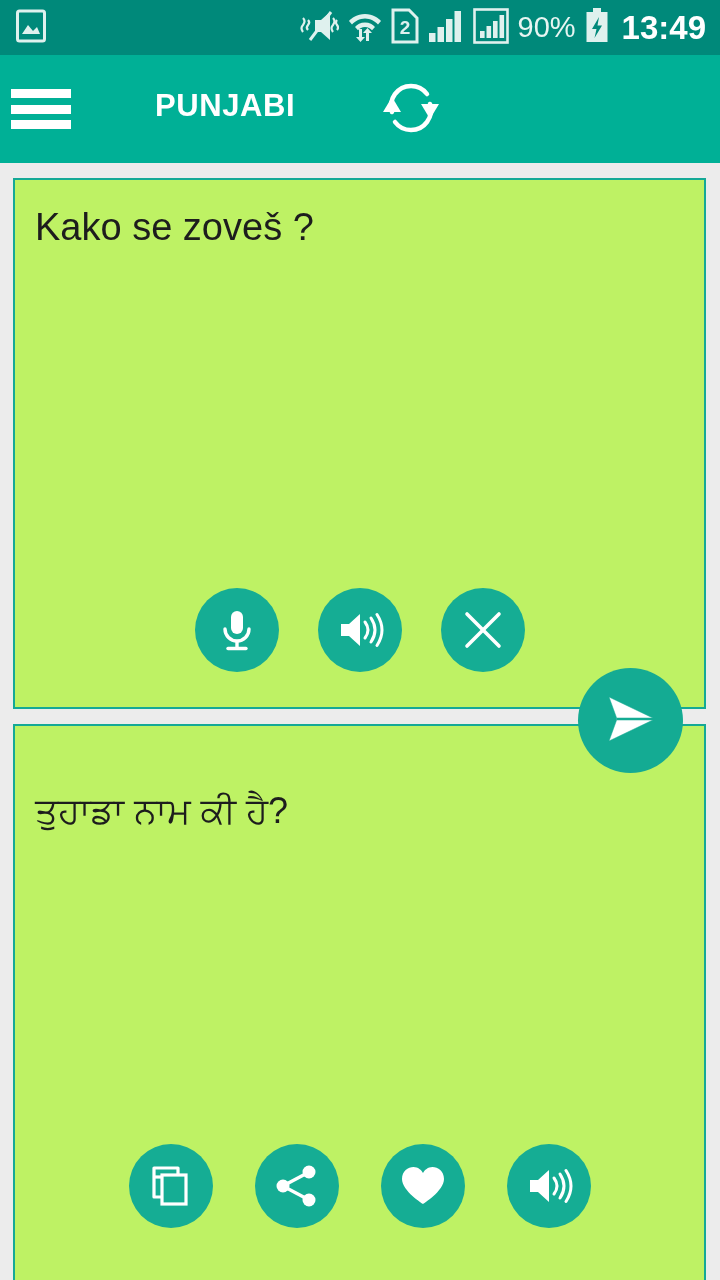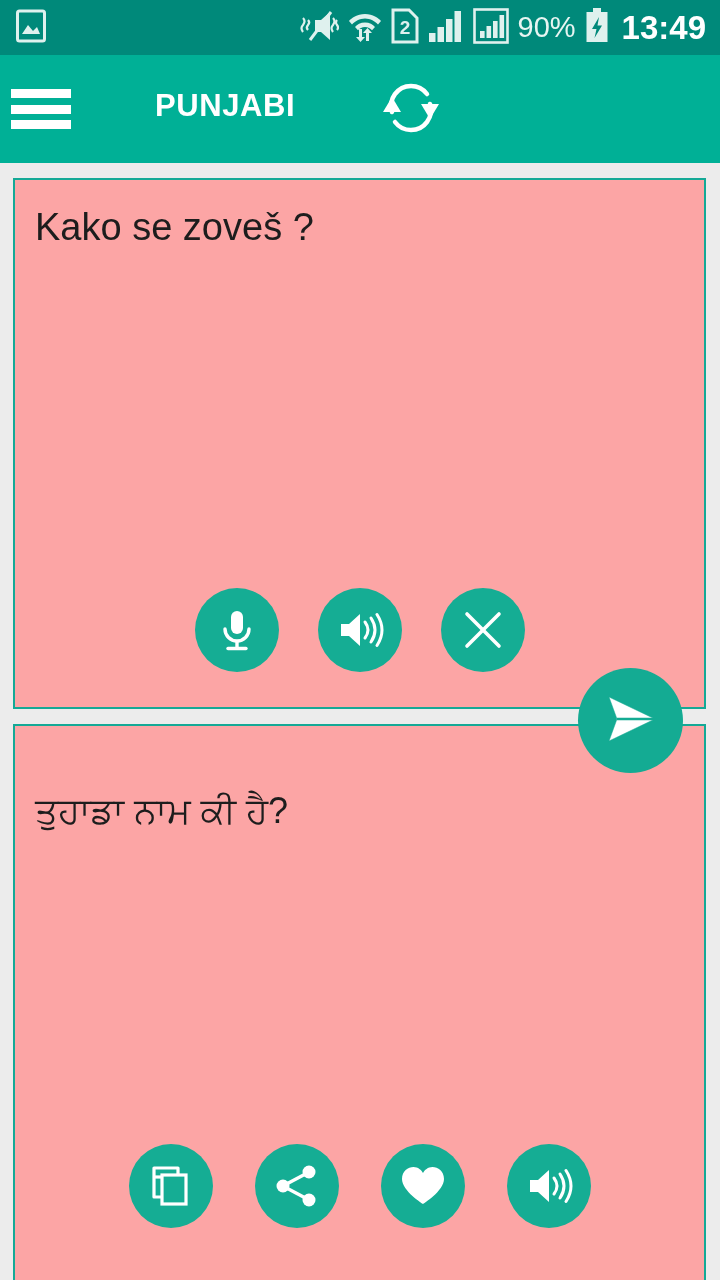--- a/index.html
+++ b/index.html
@@ -68,21 +68,21 @@
   .swap-btn {
     position: absolute; left: 377px; top: 76px;
     width: 68px; height: 64px;
     cursor: pointer;
   }
 
   
   .card {
     position: absolute;
     left: 13px; width: 693px;
-    background: #fca5a5;
+    background: #bef264;
     border: 2px solid #14a996;
   }
   .card-source { top: 178px; height: 531px; }
   .card-target { top: 724px; height: 678px; }
 
   .source-text {
     position: absolute;
     left: 20px; top: 24px;
     right: 20px;
     font-size: 38px;

